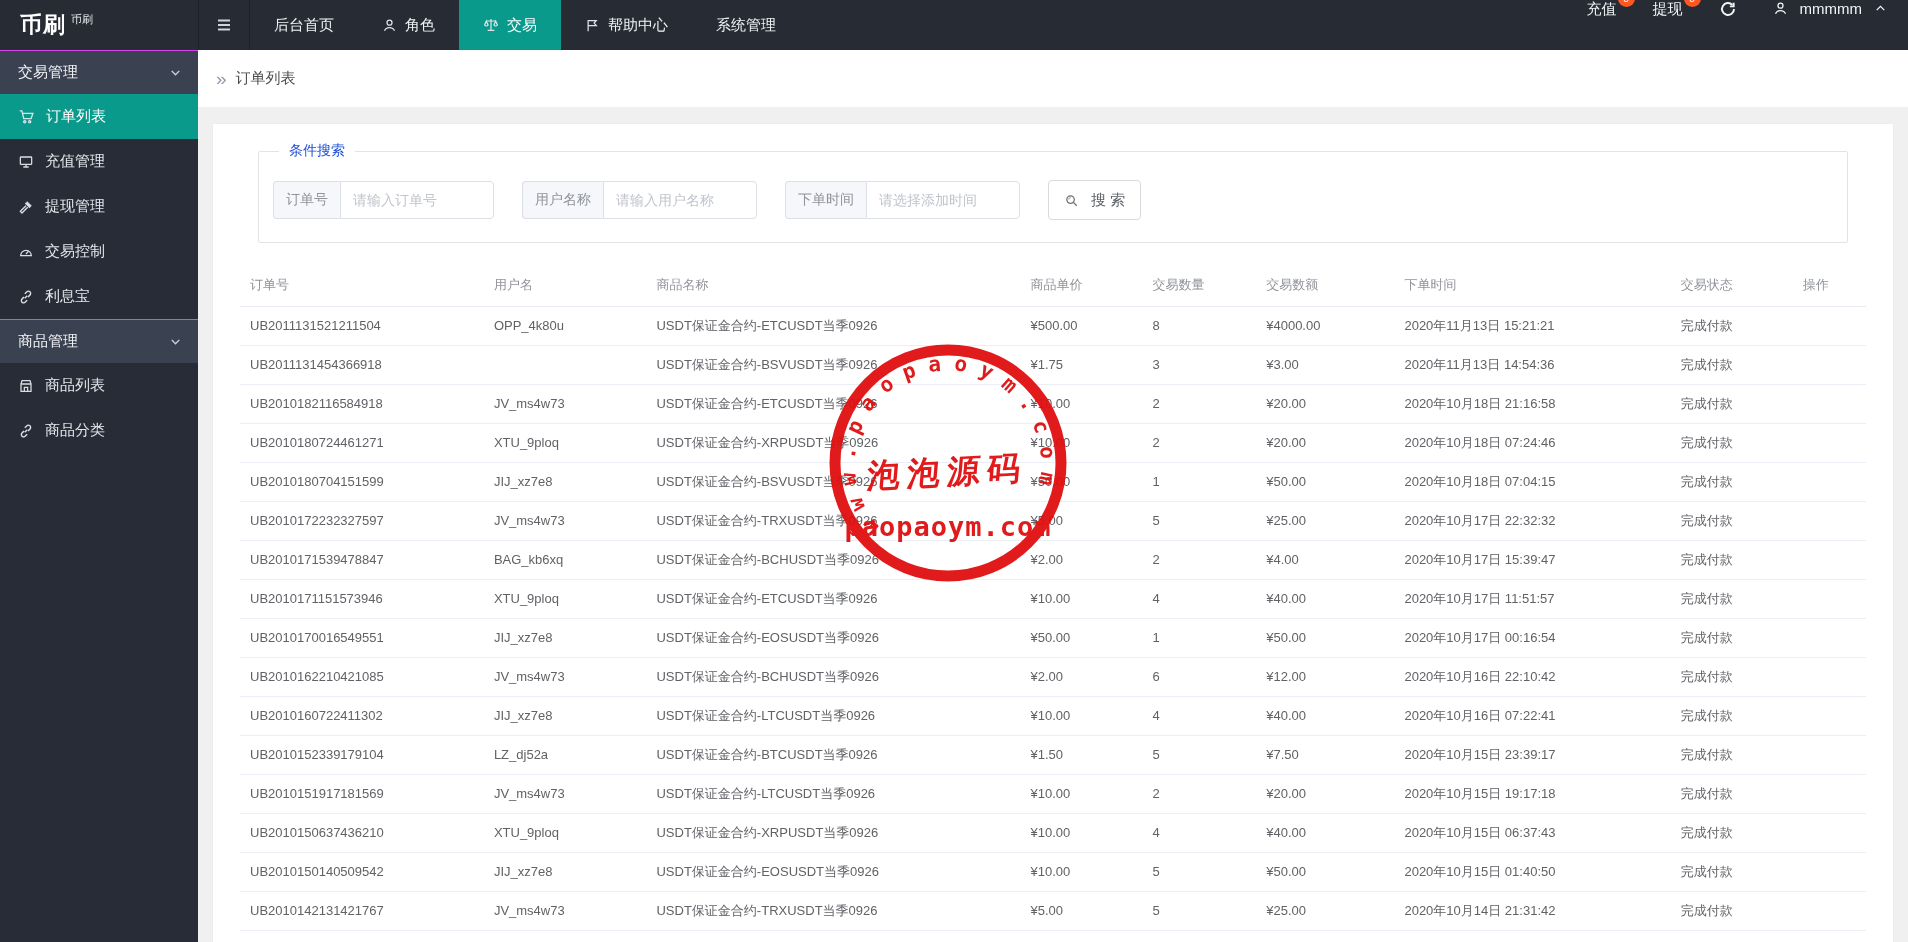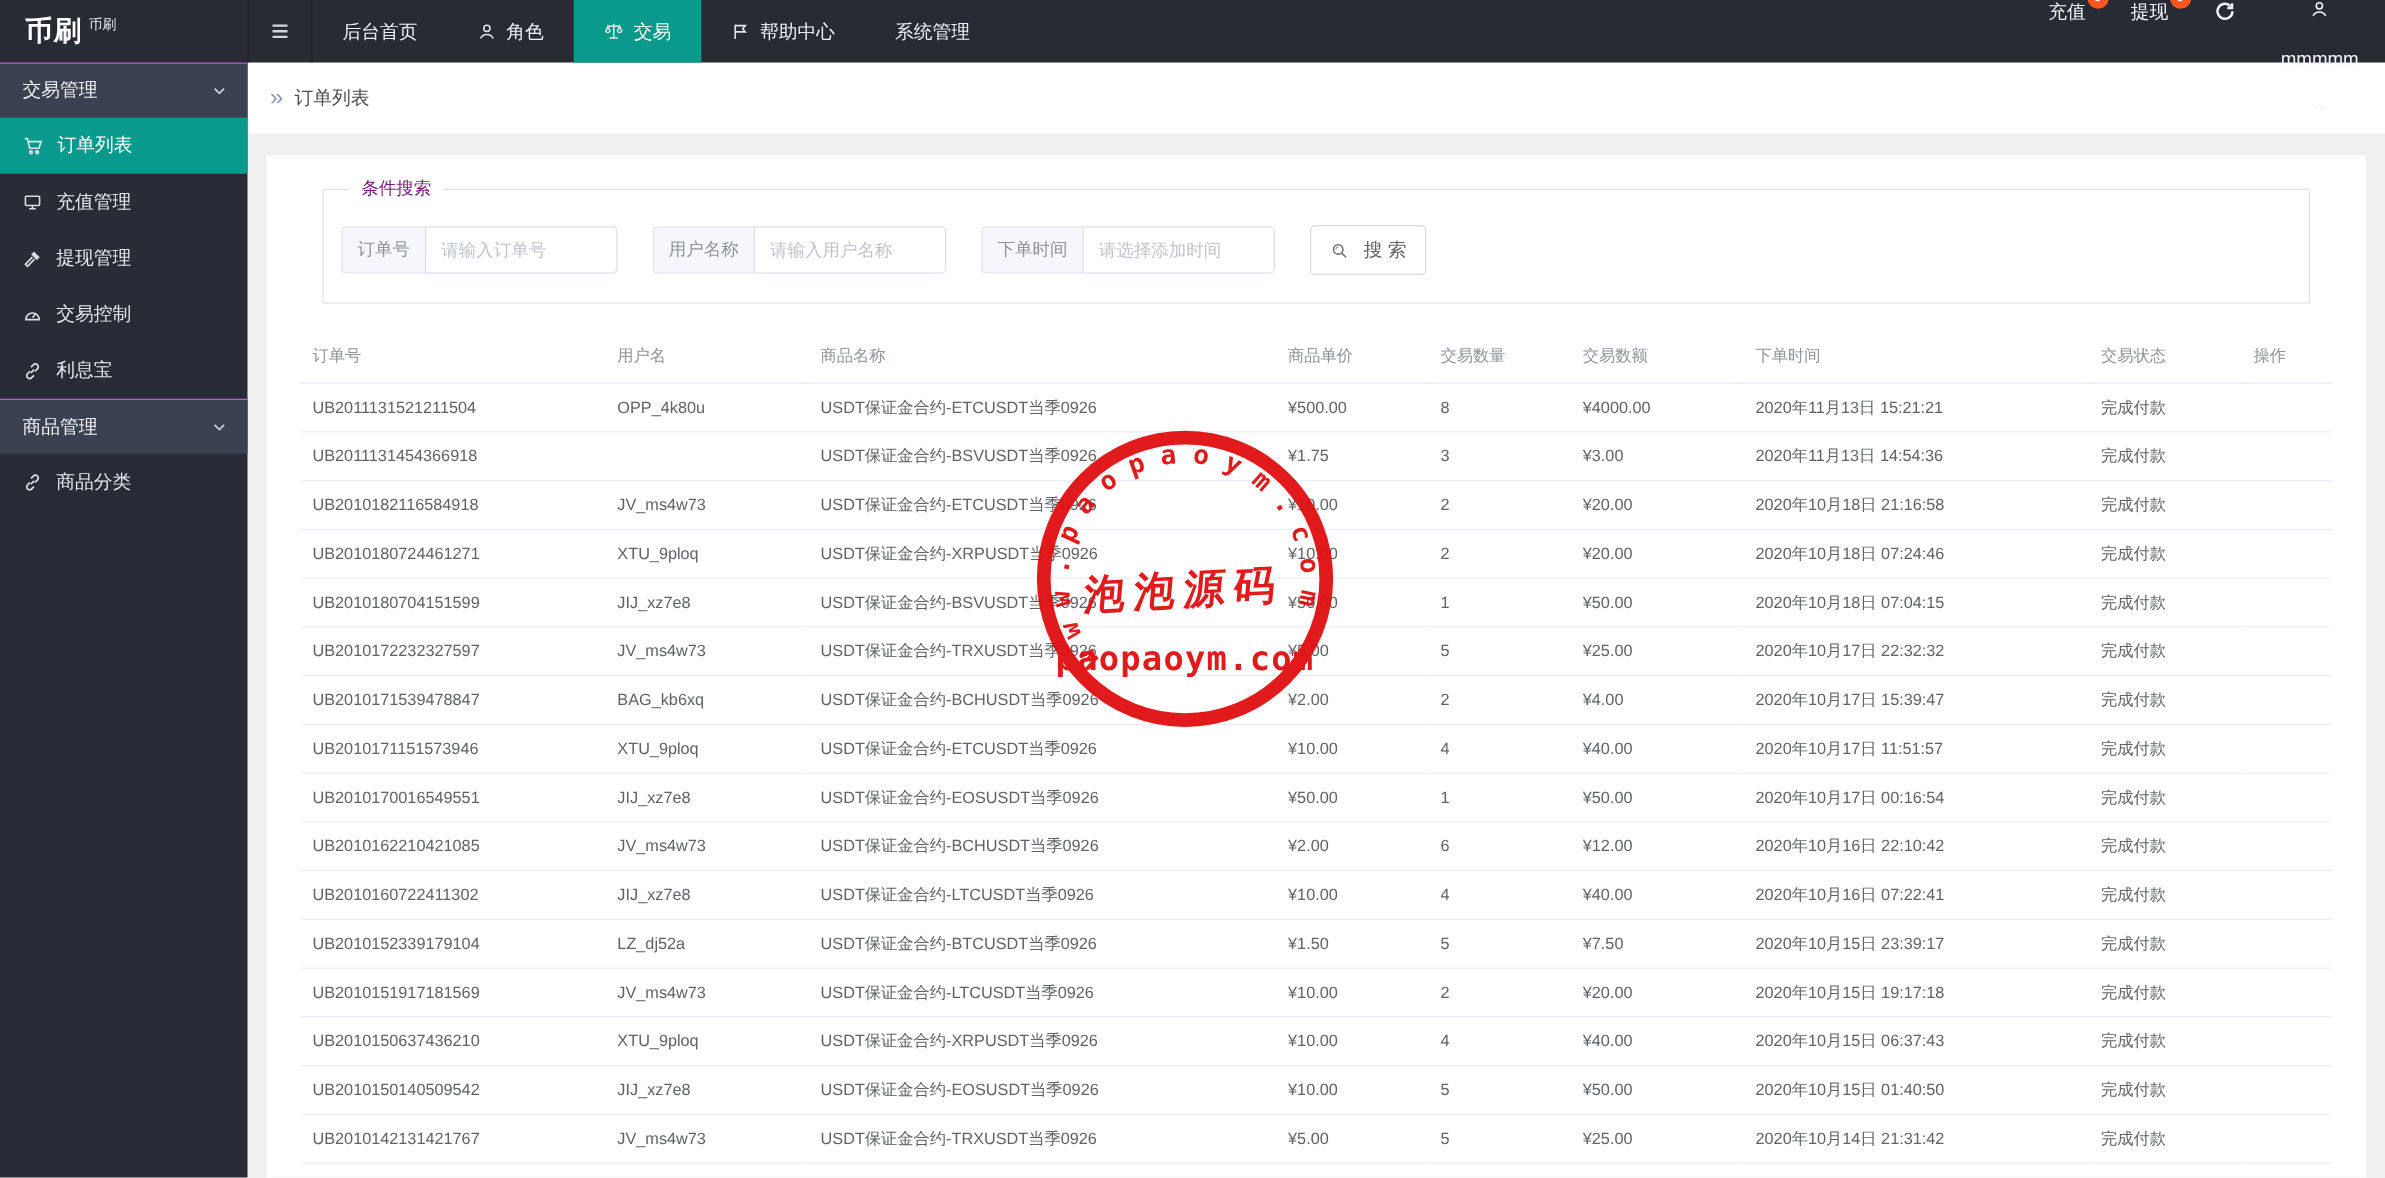--- a/index.html
+++ b/index.html
@@ -16,21 +16,21 @@
   .tb-btn { width:52px; display:flex; align-items:center; justify-content:center;
     color:#cfd4db; border-left:1px solid #1e222a; border-right:1px solid #1e222a; cursor:pointer; }
   .nav-item { display:flex; align-items:center; gap:8px; padding:0 24px; color:#eef1f4;
     font-size:15px; cursor:pointer; }
   .nav-item .nicon { color:#dfe4ea; }
   .nav-item.active { background:#0a9a8c; color:#fff; }
   .tb-right { margin-left:auto; display:flex; align-items:flex-start; gap:36px; padding-right:21px; }
   .tb-link { position:relative; color:#f2f4f7; font-size:15px; cursor:pointer; }
   .badge { position:absolute; top:-10px; right:-18px; min-width:17px; height:17px; line-height:17px;
     background:#ff5722; color:#fff; font-size:11px; border-radius:9px; text-align:center; padding:0 3px; }
-  .tb-user { display:flex; align-items:center; gap:24px; color:#f2f4f7; font-size:15px; cursor:pointer;flex-direction:column; }
+  .tb-user { display:flex; align-items:center; gap:12px; color:#f2f4f7; font-size:15px; cursor:pointer; }
   .tb-refresh { color:#f2f4f7; cursor:pointer; }
 
   
   .sidebar { position:absolute; left:0; top:50px; width:198px; bottom:0; background:#272c36; z-index:10; }
   .group-header { height:44px; background:#3a4150; border-top:1px solid #d946ef;
     display:flex; align-items:center; justify-content:space-between; padding:0 16px 0 18px;
     color:#f0f2f5; font-size:15px; cursor:pointer; }
   .group-header .chev { color:#cdd3dc; }
   .side-item { height:45px; display:flex; align-items:center; gap:11px; padding-left:18px;
     color:#e4e7ec; font-size:15px; cursor:pointer; }
@@ -41,21 +41,21 @@
   .main { position:absolute; left:198px; top:50px; right:0; bottom:0; display:flex; flex-direction:column; }
   .breadcrumb-bar { height:57px; background:#fff; display:flex; align-items:center; padding-left:18px; gap:9px; }
   .bc-icon { color:#8f9bab; font-size:19px; line-height:1; }
   .bc-label { color:#4c4c4c; font-size:15px; }
   .content { flex:1; background:#f0f0f0; padding:17px 15px 0 15px; overflow:hidden; }
   .card { background:#fff; height:1000px; box-shadow:0 0 2px rgba(0,0,0,.04); }
 
   
   fieldset.search-box { margin:0 45px; border:1px solid #e3e3e3; border-radius:2px;
     padding:20px 14px 22px 14px; position:relative; top:18px; }
-  fieldset.search-box legend { color:#701a75; font-size:14px; padding:0 10px; margin-left:6px; }
+  fieldset.search-box legend { color:#1d4ed8; font-size:14px; padding:0 10px; margin-left:6px; }
   .search-row { display:flex; align-items:center; gap:28px; }
   .input-group { display:flex; height:38px; }
   .ig-label { background:#f5f7fa; border:1px solid #dcdfe6; border-right:none;
     border-radius:4px 0 0 4px; padding:0 12px; display:flex; align-items:center;
     color:#909399; font-size:14px; white-space:nowrap; }
   .input-group input { border:1px solid #dcdfe6; border-radius:0 4px 4px 0; padding:0 12px;
     font-size:14px; color:#606266; width:154px; outline:none;
     font-family:"Liberation Sans","DejaVu Sans",sans-serif; }
   .input-group input::placeholder { color:#c0c4cc; }
   .search-btn { height:40px; padding:0 15px; background:#fff; border:1px solid #d9d9d9;
@@ -217,20 +217,28 @@
   <div class="group-header">
     <span>商品管理</span>
     <span class="chev">
       <svg width="13" height="13" viewBox="0 0 24 24" stroke="currentColor" stroke-width="2.6" fill="none">
           <path d="M5 9l7 7 7-7"></path>
         </svg>
     </span>
   </div>
   <div class="side-item">
     <span class="sicon">
+      <svg width="16" height="16" viewBox="0 0 24 24" stroke="currentColor" stroke-width="1.9" fill="none">
+          <path d="M4.5 9L6 4h12l1.5 5M4.5 9h15V20h-15zM9.5 20v-6h5v6"></path>
+        </svg>
+    </span>
+    <span>商品列表</span>
+  </div>
+  <div class="side-item">
+    <span class="sicon">
       <svg width="16" height="16" viewBox="0 0 24 24" stroke="currentColor" stroke-width="2.1" fill="none">
           <path d="M10 14l4-4"></path>
           <path d="M9 12l-2.8 2.8a3.4 3.4 0 104.8 4.8L13.8 17M15 12l2.8-2.8a3.4 3.4 0 10-4.8-4.8L10.2 7"></path>
         </svg>
     </span>
     <span>商品分类</span>
   </div>
 </div>
 
 <div class="main">

